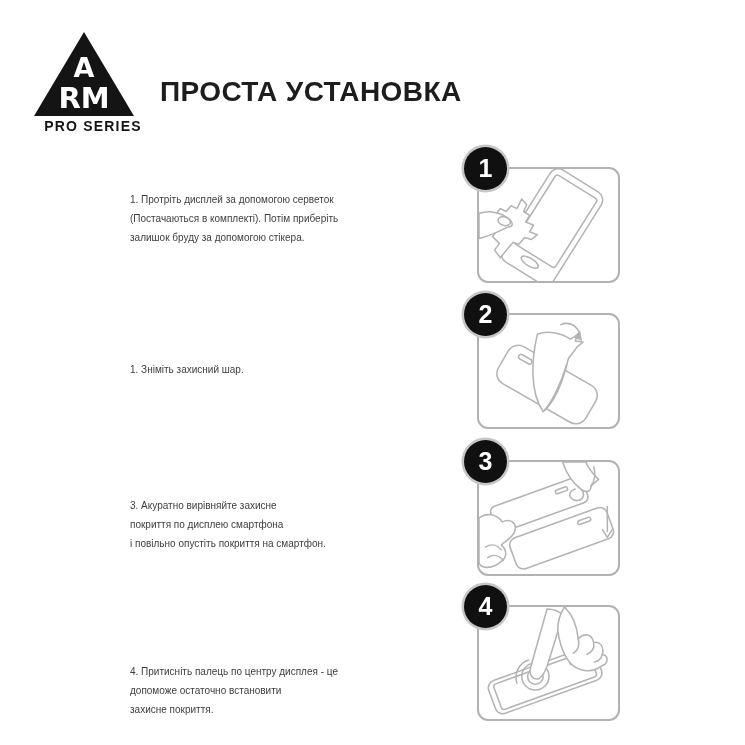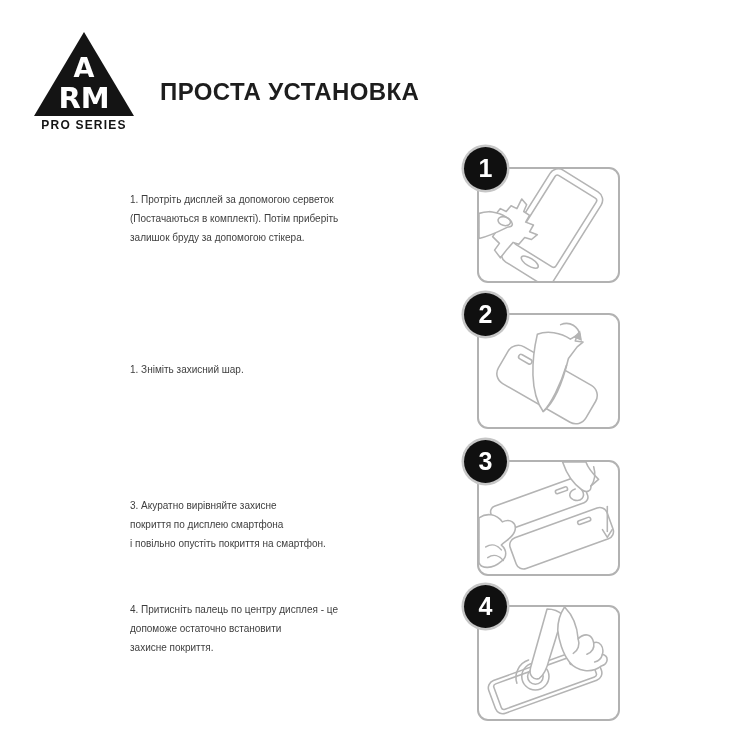--- a/index.html
+++ b/index.html
@@ -3,34 +3,34 @@
 <meta charset="utf-8">
 <style>
   html,body{margin:0;padding:0;background:#ffffff;}
   .canvas{
     position:relative;width:745px;height:745px;background:#ffffff;overflow:hidden;
     font-family:"Liberation Sans","DejaVu Sans",sans-serif;
   }
   
   .logo{position:absolute;left:32px;top:30px;width:104px;height:88px;}
   .logo-sub{
-    position:absolute;left:24px;top:118px;width:120px;text-align:center;
-    font-size:12px;font-weight:800;letter-spacing:1.2px;color:#141414;
+    position:absolute;left:33px;top:118px;width:120px;text-align:center;
+    font-size:14px;font-weight:800;letter-spacing:1.2px;color:#141414;
   }
   
   .title{
-    position:absolute;left:160px;top:79px;font-size:24px;line-height:26px;
+    position:absolute;left:160px;top:79px;font-size:28px;line-height:26px;
     font-weight:800;letter-spacing:0.4px;color:#1d1d1d;white-space:nowrap;
   }
   
   .step-text{
     position:absolute;left:130px;width:340px;font-size:10px;line-height:19px;
     color:#3e3e3e;white-space:pre-line;
   }
-  .s1{top:190px;} .s2{top:360px;} .s3{top:496px;} .s4{top:600px;}
+  .s1{top:190px;} .s2{top:360px;} .s3{top:496px;} .s4{top:662px;}
   
   .frame{
     position:absolute;left:477px;width:143px;height:116px;box-sizing:border-box;
     border:2px solid #b2b2b2;border-radius:11px;background:#ffffff;
   }
   .f1{top:167px;} .f2{top:313px;} .f3{top:460px;} .f4{top:605px;}
   .frame svg{display:block;width:139px;height:112px;}
   
   .badge{
     position:absolute;left:464px;width:43px;height:43px;border-radius:50%;

